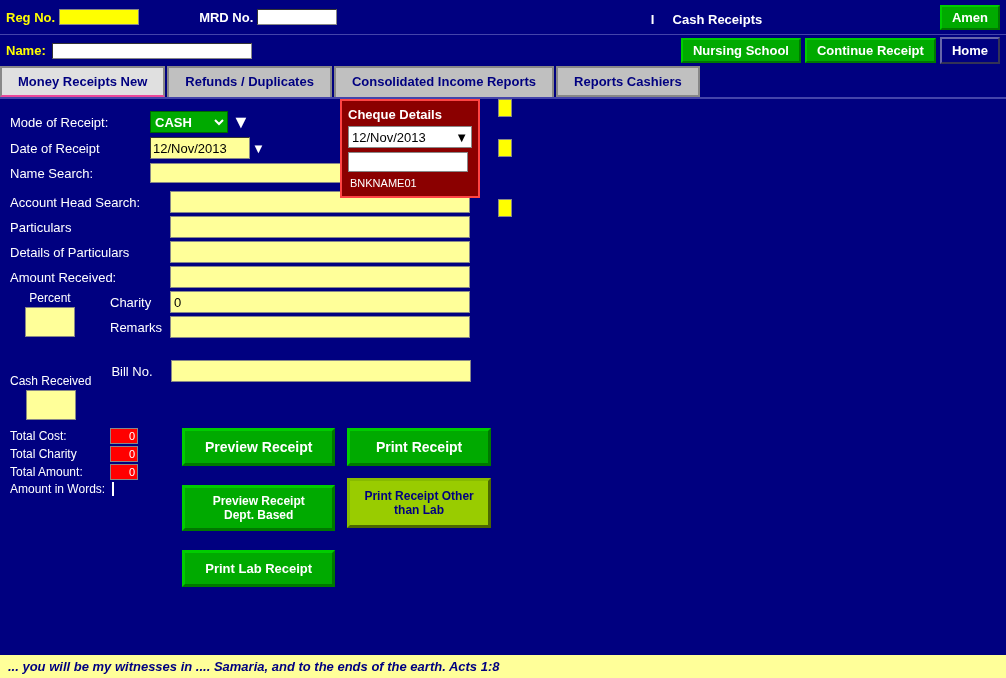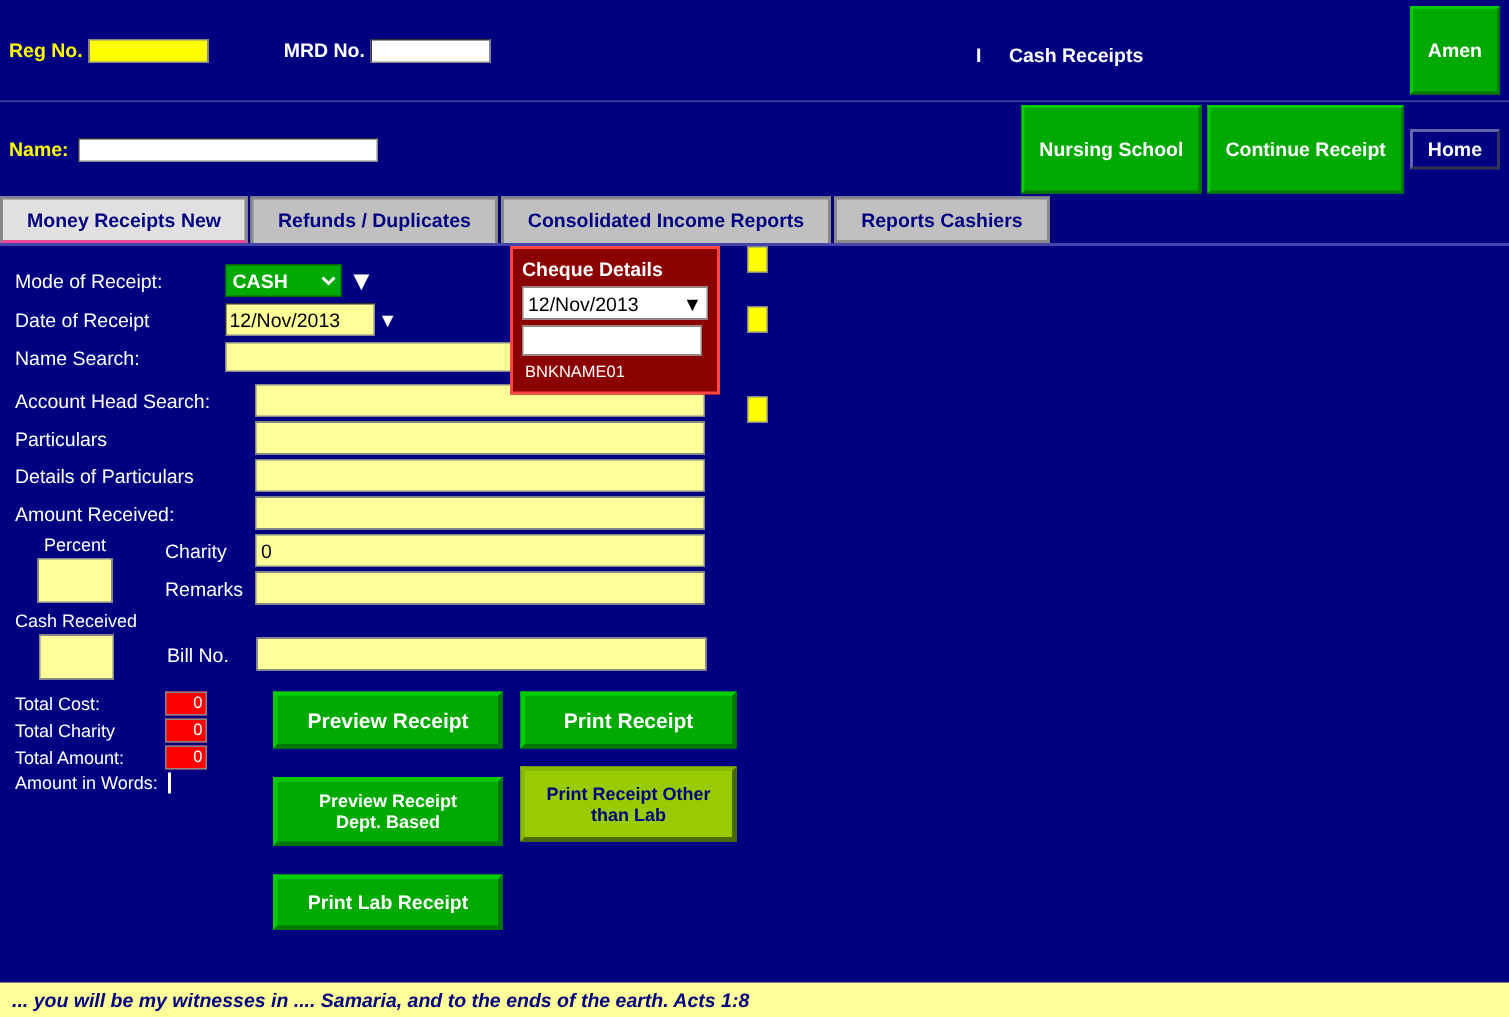--- a/index.html
+++ b/index.html
@@ -3,21 +3,21 @@
   <meta charset="utf-8">
   <style>
     * { box-sizing: border-box; margin: 0; padding: 0; font-family: Arial, sans-serif; font-size: 13px; }
     body { background: #000080; width: 1006px; height: 678px; overflow: hidden; color: white; }
 
     
     .top-bar { display: flex; align-items: center; padding: 4px 6px; background: #000080; border-bottom: 1px solid #4444aa; }
     .top-field { display: flex; align-items: center; gap: 4px; }
     .top-label { color: yellow; font-weight: bold; }
     .app-title { flex: 1; text-align: center; font-size: 22px; font-weight: bold; color: white; }
-    .btn-green { background: #00aa00; color: white; border: 2px outset #00cc00; padding: 20px 10px; cursor: pointer; font-weight: bold; font-size: 13px; }
+    .btn-green { background: #00aa00; color: white; border: 2px outset #00cc00; padding: 3px 10px; cursor: pointer; font-weight: bold; font-size: 13px; }
     .btn-navy { background: #000080; color: white; border: 2px outset #6666aa; padding: 4px 10px; cursor: pointer; font-weight: bold; }
     .top-buttons { display: flex; gap: 4px; align-items: center; }
 
     
     .name-bar { display: flex; align-items: center; padding: 2px 6px; background: #000080; }
     .name-label { color: yellow; font-weight: bold; margin-right: 6px; }
 
     
     .tabs-bar { display: flex; background: #000080; padding: 0 0; border-bottom: 2px solid #4444aa; }
     .tab { padding: 6px 16px; border: 2px solid #888; border-bottom: none; cursor: pointer; font-weight: bold; background: #c0c0c0; color: #000080; margin-right: 2px; }
@@ -64,21 +64,21 @@
 
     .top-reg-input { background: yellow; border: 1px solid #888; height: 16px; width: 80px; }
     .top-mrd-input { background: white; border: 1px inset #888; height: 16px; width: 80px; }
     
     .reg-row { display: flex; align-items: center; gap: 30px; }
   </style>
 </head>
 <body>
 
 <div class="top-bar">
-  <div class="reg-row" style="flex:1; display:flex; align-items:center; gap:10px;">
+  <div class="reg-row" style="flex:1; display:flex; align-items:center; gap:20px;">
     <div class="top-field">
       <span class="top-label">Reg No.</span>
       <input class="top-reg-input" type="text" value="" style="">
     </div>
     <div class="top-field" style="margin-left:40px;">
       <span class="top-label" style="color:white;">MRD No.</span>
       <input class="top-mrd-input" type="text" value="" style="">
     </div>
   </div>
   <div class="app-title">
@@ -194,21 +194,21 @@
       </div>
 
       <div style="display:flex; align-items:center;">
         <span style="color:white; min-width:60px;">Remarks</span>
         <input type="text" style="background: rgb(255, 255, 153); border: 1px solid rgb(136, 136, 136); height: 22px; width: 300px; padding: 1px 3px;">
       </div>
     </div>
   </div>
 
   <div style="display:flex; align-items:flex-start; margin-bottom:4px;">
-    <div style="display:flex; flex-direction:column; align-items:center; min-width:80px;">
+    <div style="display:flex; flex-direction:column; align-items:center; min-width:80px;margin-top:32px;">
       <span style="color:white; font-size:12px;">Cash Received</span>
       <div style="background:#ffff99; border:1px solid #888; width:50px; height:30px; margin-top:2px;"></div>
     </div>
     <div style="display:flex; align-items:center; margin-left:20px; margin-top:18px;">
       <span style="color:white; min-width:60px;">Bill No.</span>
       <input type="text" style="background: rgb(255, 255, 153); border: 1px solid rgb(136, 136, 136); height: 22px; width: 300px; padding: 1px 3px;">
     </div>
   </div>
 
   <div style="display:flex; gap:12px; margin-top:8px; align-items:flex-start;">

